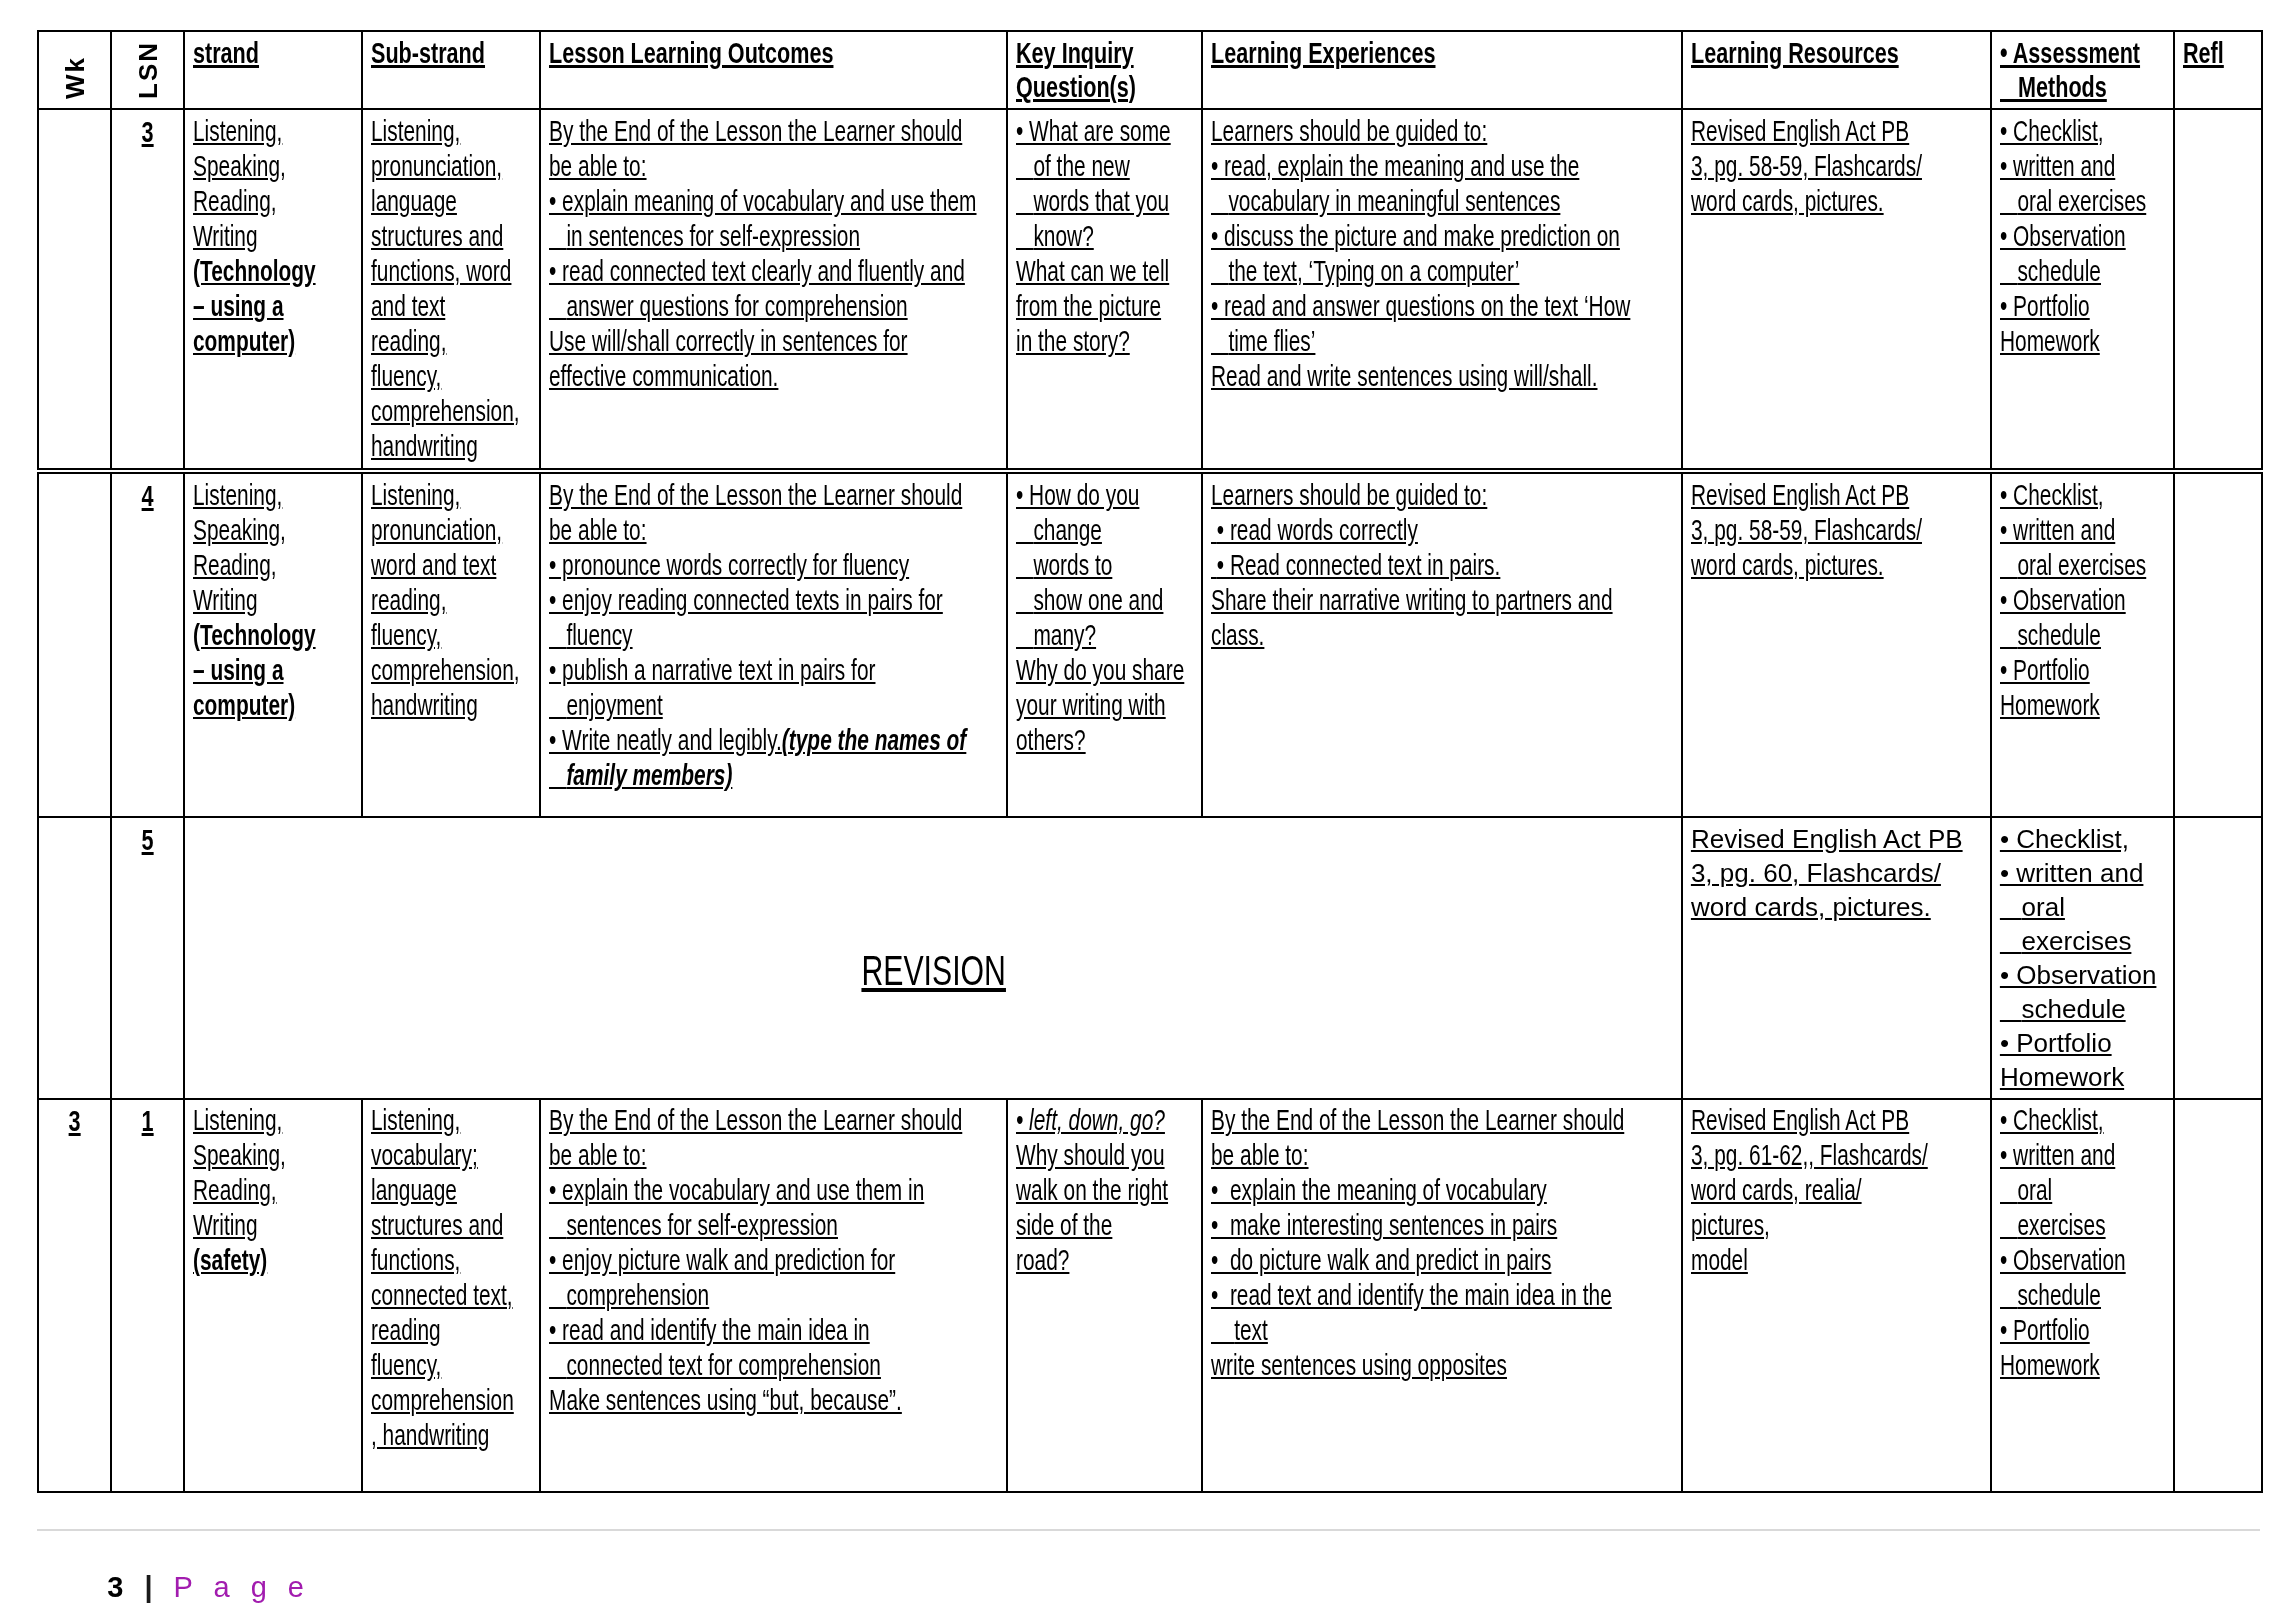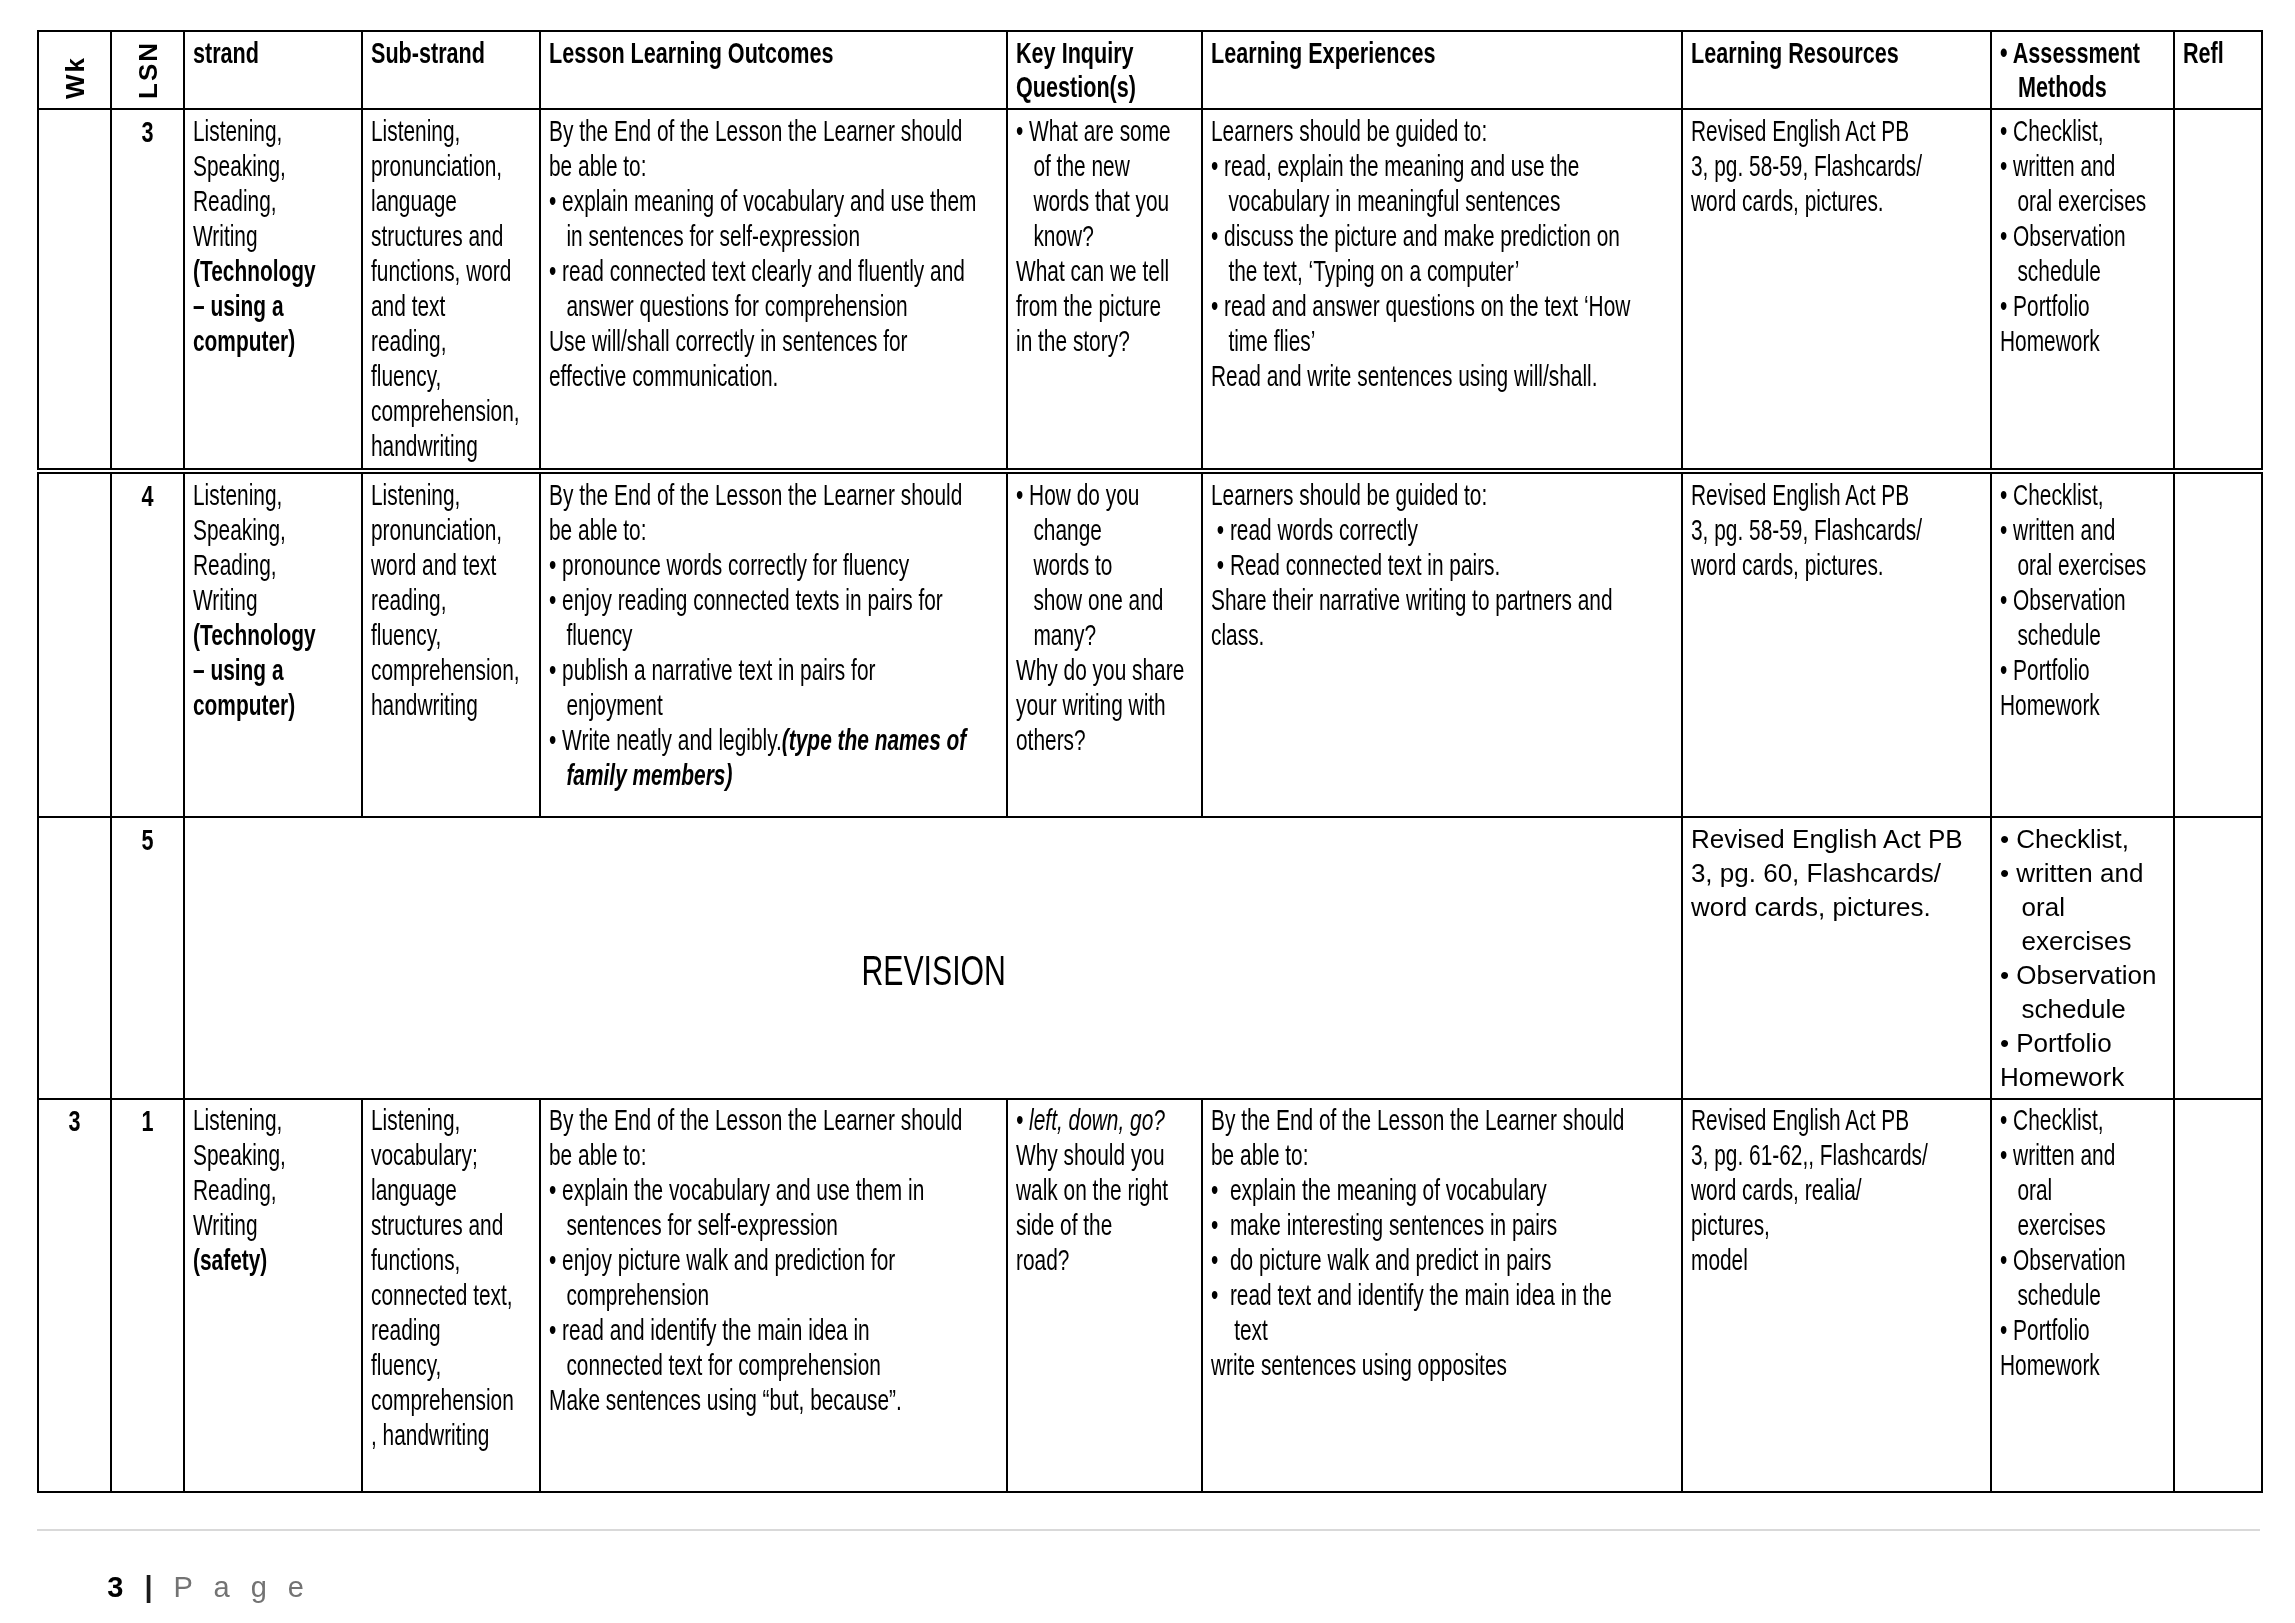--- a/index.html
+++ b/index.html
@@ -5,21 +5,21 @@
   html,body { margin:0; padding:0; background:#ffffff; }
   .page {
     position:relative; width:2295px; height:1623px; background:#ffffff;
     font-family:"Liberation Sans", sans-serif; color:#000;
   }
   table.sow {
     position:absolute; left:37px; top:30px;
     border-collapse:collapse; table-layout:fixed;
     width:2223px;
   }
-  td, th { border:2.6px solid #000; vertical-align:top; padding:3.9px 7.9px; overflow:hidden; }
+  td, th { border:2.6px solid #000; vertical-align:top; padding:3.9px 7.9px; overflow:hidden;text-decoration:underline; }
   th { font-weight:bold; text-align:left; }
   tr.thick td { border-top:6.5px double #000; }
 
   
   .cond {
     display:block; width:139%;
     transform:scaleX(0.72); transform-origin:left top;
     font-size:29px; line-height:35px; white-space:pre-wrap;
   }
   .hcond {
@@ -47,21 +47,21 @@
   .footer-rule {
     position:absolute; left:37px; top:1529px; width:2223px; height:2px;
     background:#d9d9d9;
   }
   .footer {
     position:absolute; left:49px; top:1538px; font-size:29px; letter-spacing:6.5px;
     white-space:pre;
   }
   .fnum { font-weight:bold; color:#000; }
   .fbar { color:#1a1a1a; font-weight:bold; }
-  .flabel { color:#737373; }
+  .flabel { color:#a21caf; }
 </style>
 </head>
 <body>
 
 <div class="page">
 
   <table class="sow">
     <colgroup>
       <col style="width:73px">
         <col style="width:73px">

